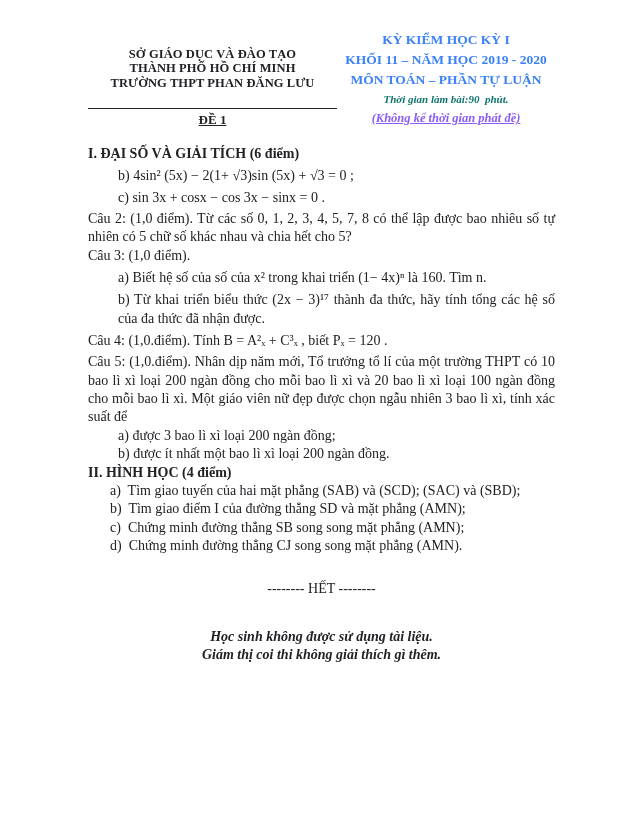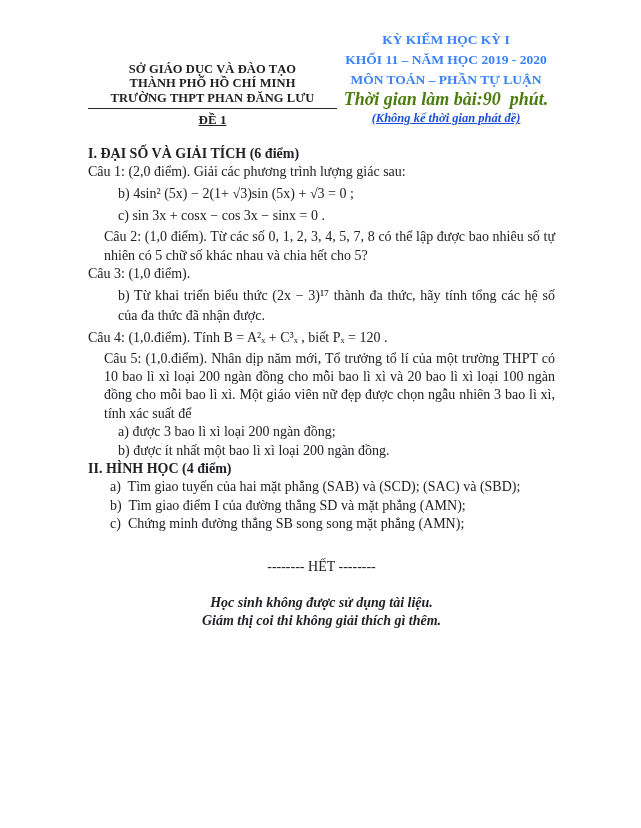--- a/index.html
+++ b/index.html
@@ -7,39 +7,39 @@
     width:641px;height:828px;background:#ffffff;margin:0 auto;
     box-sizing:border-box;padding:14px 86px 0 88px;
     font-family:"Liberation Serif","DejaVu Serif",serif;
     color:#212126;position:relative;overflow:hidden;
   }
   
   .header{display:flex;align-items:flex-end;margin-top:16px;}
   .header-left{width:249px;text-align:center;flex:none;}
   .header-right{width:218px;margin-left:auto;text-align:center;flex:none;}
   .hl-line{font-weight:bold;font-size:12.5px;line-height:14.5px;letter-spacing:.1px;}
-  .hl-school{border-bottom:1.6px solid #26262c;padding-bottom:3px;}
+  .hl-school{border-bottom:1.6px solid #26262c;padding-bottom:18px;}
   .hl-official{font-weight:bold;font-size:13.5px;margin-top:6px;line-height:17px;}
   .hl-onepage{font-weight:bold;font-style:italic;font-size:12.5px;line-height:17px;}
   .hl-de1{font-weight:bold;font-size:13px;text-decoration:underline;margin-top:2px;line-height:17px;}
   .hr-line{font-weight:bold;font-size:13.5px;line-height:20px;color:#3b82f6;}
-  .hr-time{font-style:italic;font-weight:bold;font-size:18px;line-height:19px;color:#4d7c0f;white-space:pre-wrap;}
-  .hr-note{font-style:italic;font-weight:bold;font-size:12.5px;line-height:19px;text-decoration:underline;color:#1d4ed8;}
+  .hr-time{font-style:italic;font-weight:bold;font-size:11px;line-height:19px;color:#0f766e;white-space:pre-wrap;}
+  .hr-note{font-style:italic;font-weight:bold;font-size:12.5px;line-height:19px;text-decoration:underline;color:#8b5cf6;}
   
   .body{margin-top:17px;font-size:14px;line-height:18.4px;}
   .section-title{font-weight:bold;margin:0;padding:0;}
   .para{margin:0;padding:0;}
-  .justify{text-align:justify;margin-left:16px;}
+  .justify{text-align:justify;}
   .item{margin:0 0 0 30px;padding:0;}
   .mathline{margin:2.5px 0 2.5px 30px;line-height:19.5px;}
   .item2{margin:0 0 0 22px;white-space:pre-wrap;font-family:Liberation Serif, serif;}
   
   .het{font-weight:normal;text-align:center;margin:24px 0 0 0;}
   .footnote{font-style:italic;font-weight:bold;text-align:center;margin:0;line-height:18px;}
-  .footnote-first{margin-top:18px;}
+  .footnote-first{margin-top:30px;}
 </style>
 </head>
 <body>
 
 <div class="page">
 
   <div class="header">
     <div class="header-left">
       <div class="hl-line">SỞ GIÁO DỤC VÀ ĐÀO TẠO</div>
       <div class="hl-line">THÀNH PHỐ HỒ CHÍ MINH</div>
@@ -52,40 +52,41 @@
       <div class="hr-line">MÔN TOÁN – PHẦN TỰ LUẬN</div>
       <div class="hr-time">Thời gian làm bài:90  phút.</div>
       <div class="hr-note">(Không kể thời gian phát đề)</div>
     </div>
   </div>
 
   <div class="body">
 
     <p class="section-title">I. ĐẠI SỐ VÀ GIẢI TÍCH (6 điểm)</p>
 
-    <p class="para">Câu 1: (2,0 điểm). Giải các phương trình lượng giác sau:</p>
     <p class="para mathline">b) 4sin² (5x) − 2(1+ √3)sin (5x) + √3 = 0 ;</p>
     <p class="para mathline">c) sin 3x + cosx − cos 3x − sinx = 0 .</p>
 
     <p class="para justify">Câu 2: (1,0 điểm). Từ các số 0, 1, 2, 3, 4, 5, 7, 8 có thể lập được bao nhiêu số tự nhiên có 5 chữ số khác nhau và chia hết cho 5?</p>
 
     <p class="para">Câu 3: (1,0 điểm).</p>
+    <p class="para mathline">a) Biết hệ số của số của  x²  trong khai triển (1− 4x)ⁿ  là 160. Tìm n.</p>
     <p class="para mathline justify">b) Từ khai triển biểu thức (2x − 3)¹⁷ thành đa thức, hãy tính tổng các hệ số của đa thức đã nhận được.</p>
 
     <p class="para mathline" style="margin-left:0;">Câu 4: (1,0.điểm). Tính  B = A²ₓ + C³ₓ , biết Pₓ = 120 .</p>
 
     <p class="para justify">Câu 5: (1,0.điểm). Nhân dịp năm mới, Tổ trưởng tổ lí của một trường THPT có 10 bao lì xì loại 200 ngàn đồng cho mỗi bao lì xì và 20 bao lì xì loại 100 ngàn đồng cho mỗi bao lì xì. Một giáo viên nữ đẹp được chọn ngẫu nhiên 3 bao lì xì, tính xác suất để</p>
     <p class="para item">a) được 3 bao lì xì loại 200 ngàn đồng;</p>
     <p class="para item">b) được ít nhất một bao lì xì loại 200 ngàn đồng.</p>
 
     <p class="section-title">II. HÌNH HỌC (4 điểm)</p>
 
     <p class="para item2">a)  Tìm giao tuyến của hai mặt phẳng (SAB) và (SCD); (SAC) và (SBD);</p>
     <p class="para item2">b)  Tìm giao điểm I của đường thẳng SD và mặt phẳng (AMN);</p>
     <p class="para item2">c)  Chứng minh đường thẳng SB song song mặt phẳng (AMN);</p>
+    <p class="para item2">d)  Chứng minh đường thẳng CJ song song mặt phẳng (AMN).</p>
 
     <p class="het">-------- HẾT --------</p>
 
     <p class="footnote footnote-first">Học sinh không được sử dụng tài liệu.</p>
     <p class="footnote">Giám thị coi thi không giải thích gì thêm.</p>
 
   </div>
 
 </div>
 

